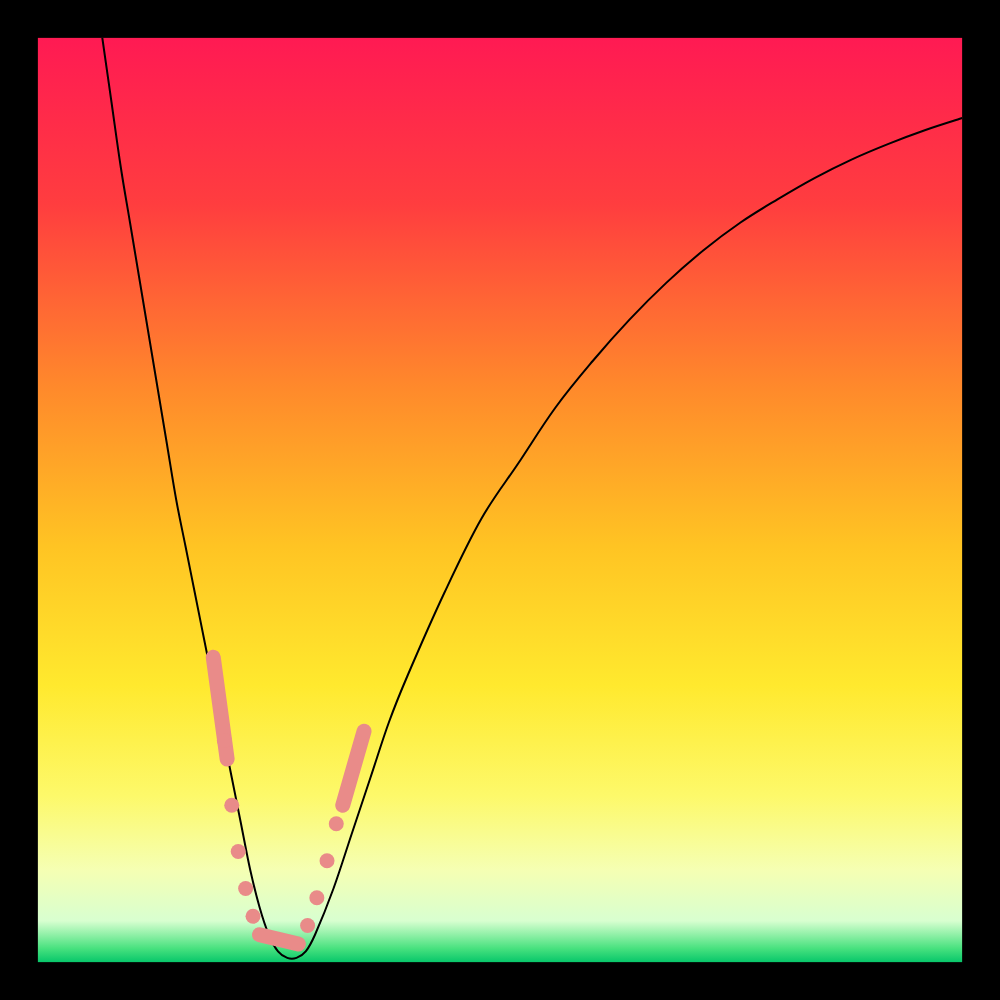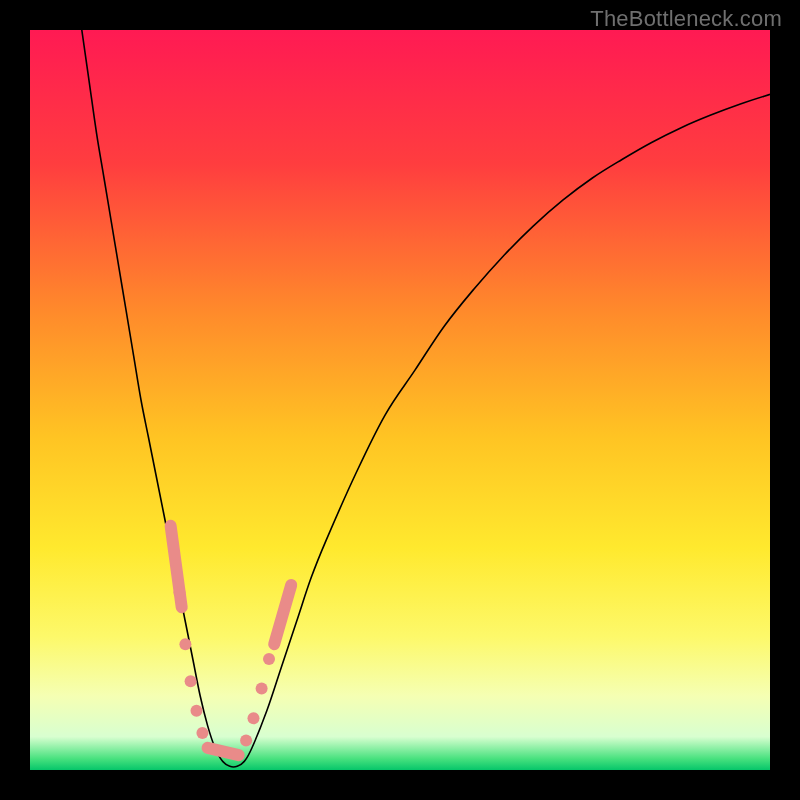--- a/index.html
+++ b/index.html
@@ -69,14 +69,13 @@
           <circle cx="160.58" cy="651.20" r="6" fill="#e98b89"></circle>
           <circle cx="166.50" cy="680.80" r="6" fill="#e98b89"></circle>
           <circle cx="172.42" cy="703.00" r="6" fill="#e98b89"></circle>
           <circle cx="216.08" cy="710.40" r="6" fill="#e98b89"></circle>
           <circle cx="223.48" cy="688.20" r="6" fill="#e98b89"></circle>
           <circle cx="231.62" cy="658.60" r="6" fill="#e98b89"></circle>
           <circle cx="239.02" cy="629.00" r="6" fill="#e98b89"></circle>
         </g>
     </svg>
   </div>
-  <div class="watermark">TheBottleneck.com</div>
 </div>
 
 </body></html>

